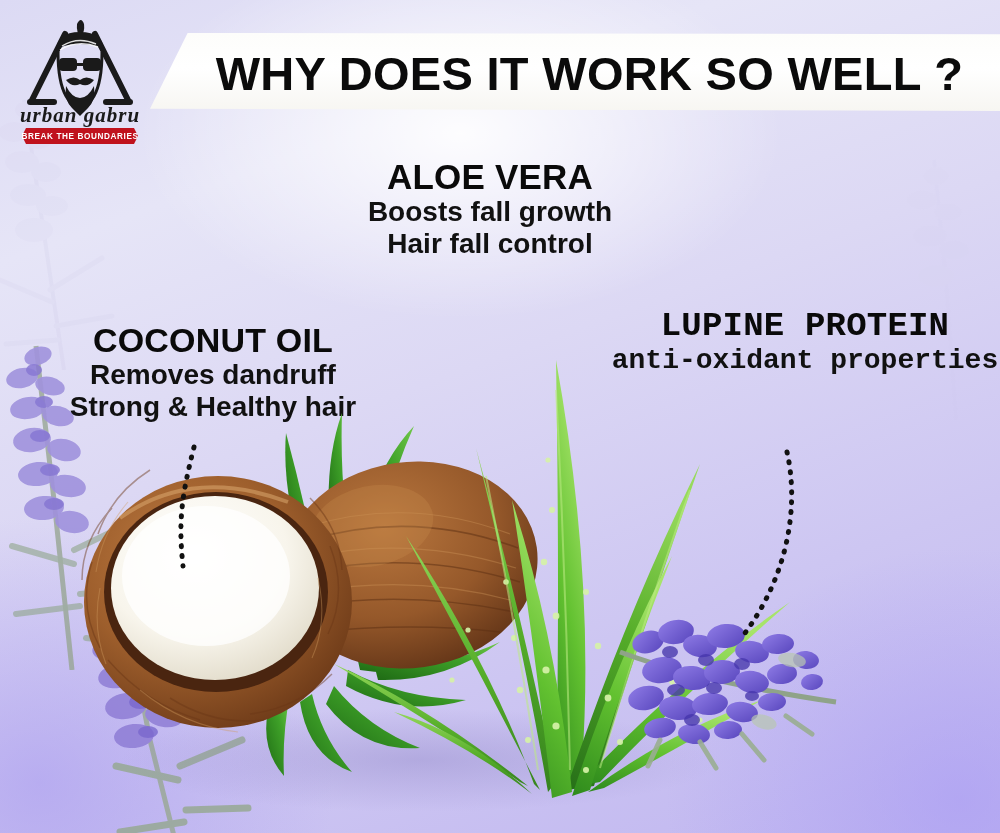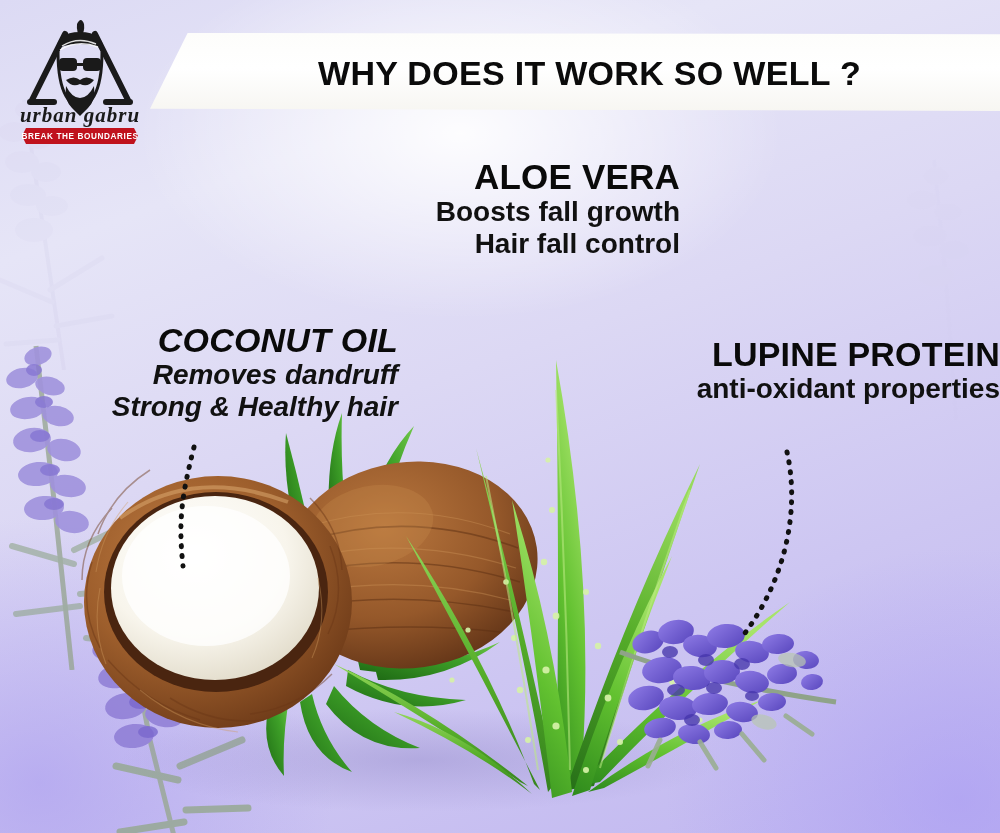--- a/index.html
+++ b/index.html
@@ -26,42 +26,42 @@
   
   #banner{
     position:absolute;left:150px;top:33px;width:855px;height:78px;
     background:linear-gradient(180deg,#fdfdfb 0%,#ffffff 45%,#f7f6f2 100%);
     clip-path:polygon(4.4% 0%, 100% 1.5%, 100% 100%, 0% 97%);
     box-shadow:0 1px 5px rgba(90,80,150,.16);
     display:flex;align-items:center;justify-content:center;
   }
   #banner-title{
     font-family:"Liberation Sans", sans-serif;
-    font-weight:bold;font-size:34px;letter-spacing:.3px;
+    font-weight:bold;font-size:47px;letter-spacing:.3px;
     color:#0b0b0b;white-space:nowrap;
     transform:translateX(12px) translateY(1px);
   }
 
   
   #logo{position:absolute;left:10px;top:12px;width:140px;height:135px;}
   #logo svg{display:block;}
 
   
-  .block{position:absolute;color:#111;text-align:right;}
+  .block{position:absolute;color:#111;text-align:center;}
   .block .hd{
     font-weight:bold;font-size:34px;letter-spacing:.2px;line-height:1.08;
     white-space:nowrap;color:#0a0a0a;
   }
   .block .ln{
     font-weight:bold;font-size:28px;line-height:1.16;white-space:nowrap;color:#111;
   }
   #block-aloe{left:300px;top:158px;width:380px;}
   #block-aloe .hd{font-size:35px;}
-  #block-coconut{left:28px;top:322px;width:370px;font-style:italic;}
-  #block-lupine{left:610px;top:336px;width:390px;}
+  #block-coconut{left:28px;top:322px;width:370px;}
+  #block-lupine{left:610px;top:308px;width:390px;font-family:Liberation Mono, monospace;}
   #block-lupine .hd{font-size:34px;}
 
   
   #connectors{position:absolute;left:0;top:0;width:1000px;height:833px;pointer-events:none;}
 
   
   #imagery{position:absolute;left:0;top:330px;width:1000px;height:503px;}
 
   .nofill{fill:none;}
 </style>

